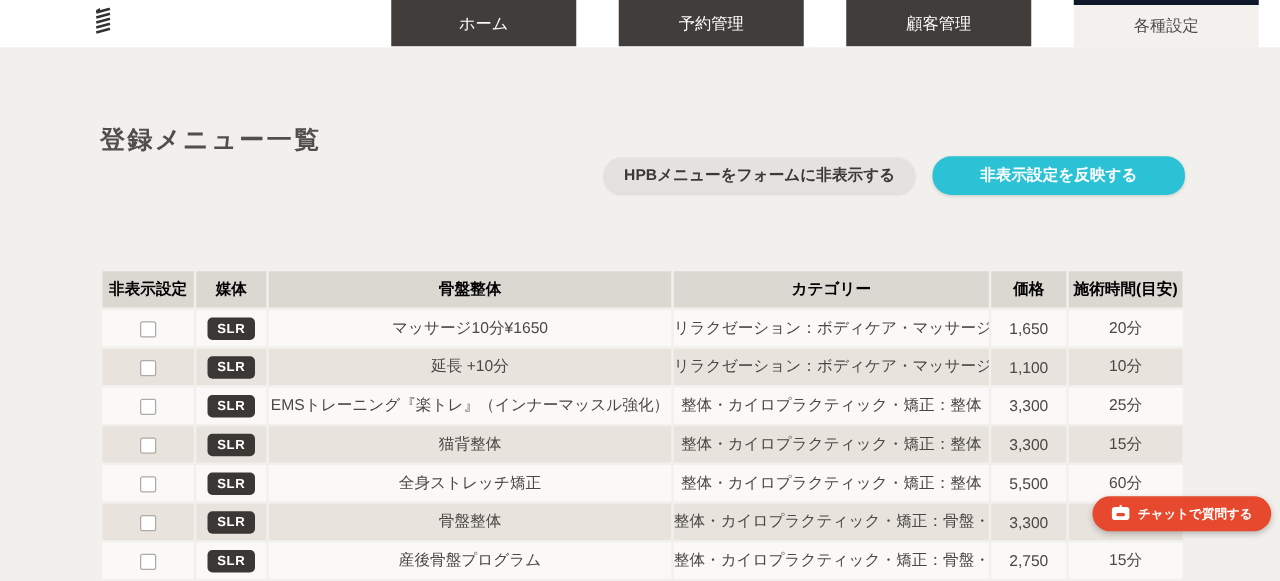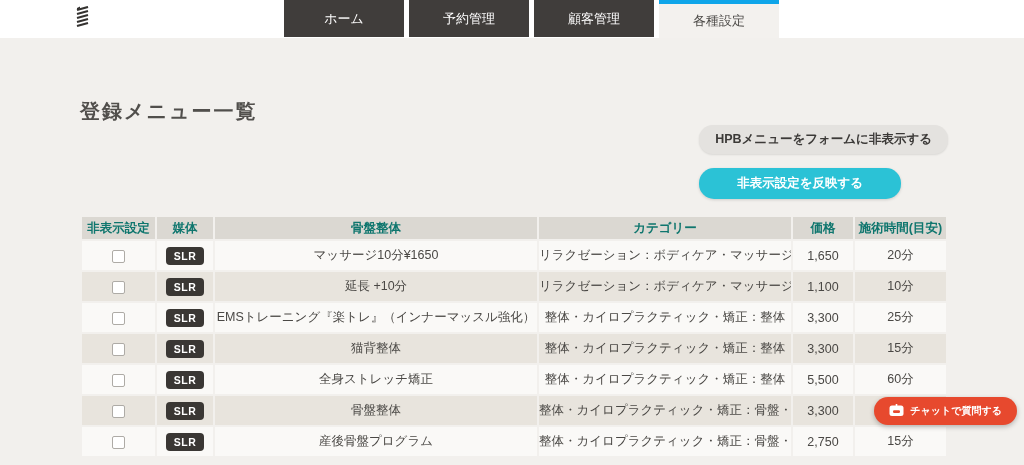--- a/index.html
+++ b/index.html
@@ -29,32 +29,33 @@
     color: #343230;
   }
   .tabs {
     position: absolute;
     left: 284px; top: 0;
     display: flex;
     gap: 5px;
     height: 37px;
   }
   .tab {
-    width: 120px;
+    width: 148px;
     height: 37px;
     background: #403d3b;
     color: #ffffff;
     font-size: 13px;
     display: flex; align-items: center; justify-content: center;
     cursor: pointer;
+    margin-left: 29px;
   }
   .tab.active {
     background: #f3f1ee;
     color: #4d4b48;
-    border-top: 4px solid #0ea5e9;
+    border-top: 4px solid #0f172a;
     height: 38px;
   }
   .shop-info {
     position: absolute;
     left: 818px; top: 3px;
     font-size: 11.5px;
     line-height: 1.22;
     color: #4a4845;
     white-space: nowrap;
   }
@@ -70,22 +71,22 @@
     left: 80px; top: 60px;
     font-size: 20px;
     font-weight: bold;
     letter-spacing: 2px;
     color: #514f4c;
   }
   .actions {
     position: absolute;
     top: 87px; right: 76px;
     display: flex;
-    flex-direction: column;
-    align-items: flex-start;
+    flex-direction: row;
+    align-items: center;
     gap: 14px;
   }
   .btn-gray {
     background: #e4e2df;
     color: #3c3a38;
     border: none;
     border-radius: 14px;
     font-size: 12.5px;
     font-weight: bold;
     padding: 6px 16px;
@@ -110,24 +111,24 @@
   .menu-table {
     position: absolute;
     left: 80px; top: 177px;
     width: 868px;
     border-collapse: separate;
     border-spacing: 2px;
     table-layout: fixed;
   }
   .menu-table th {
     background: #dbd8d2;
-    height: 22px;
+    height: 29px;
     font-size: 12.5px;
     font-weight: bold;
-    color: #0f766e;
+    color: #000000;
     text-align: center;
   }
   .menu-table td {
     height: 29px;
     font-size: 12.5px;
     color: #4a4845;
     text-align: center;
     overflow: hidden;
     white-space: nowrap;
   }

